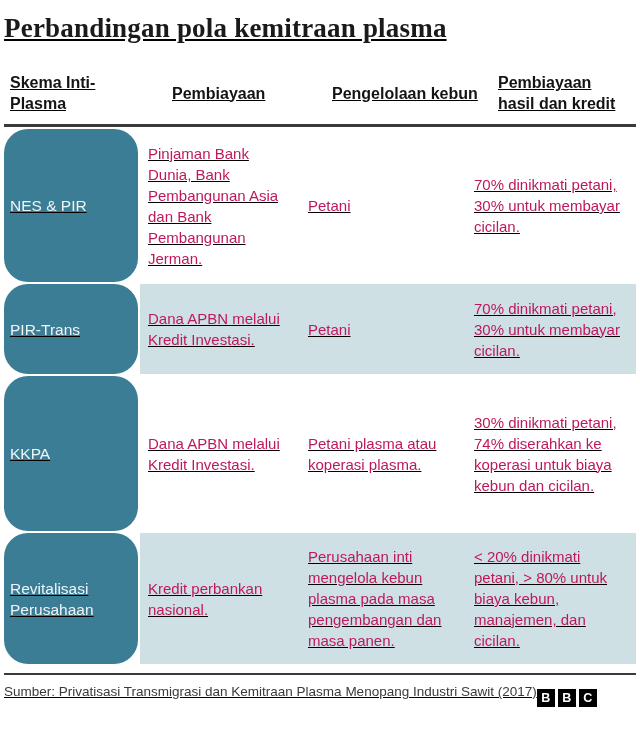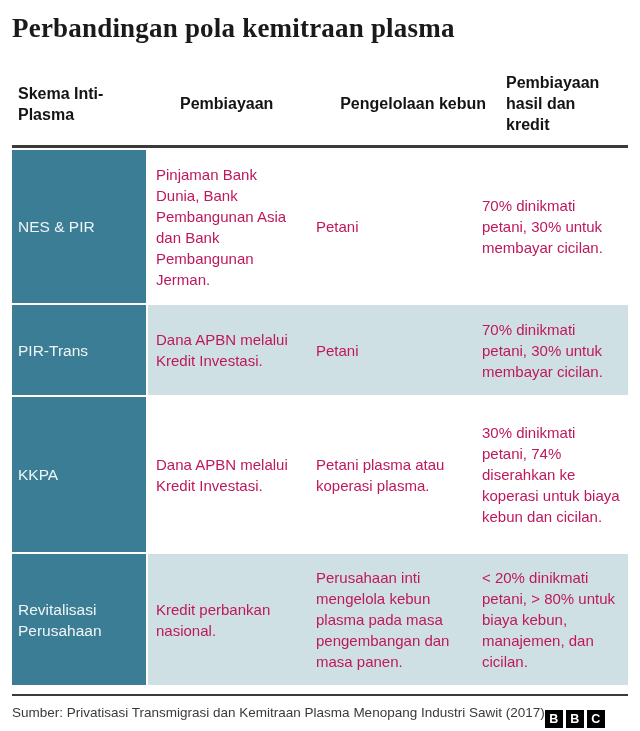--- a/index.html
+++ b/index.html
@@ -2,21 +2,21 @@
 <html><head>
 <meta charset="utf-8">
 <style>
   * { box-sizing: border-box; margin: 0; padding: 0; }
   html, body {
     width: 640px; height: 731px;
     background: #ffffff;
     font-family: "Liberation Sans", sans-serif;
     overflow: hidden;
   }
-  .page { padding: 0 12px; width: 640px; }
+  .page { padding: 0 4px; width: 640px; text-decoration: underline; }
 
   .title {
     font-family: "Liberation Serif", serif;
     font-weight: bold;
     font-size: 27px;
     line-height: 32px;
     color: #1a1a1a;
     margin-top: 12px;
     letter-spacing: 0.2px;
   }
@@ -35,21 +35,21 @@
   
   .hrow { margin-top: 28px; align-items: center; gap: 24px; }
   .hcell {
     font-weight: bold;
     font-size: 16px;
     line-height: 21px;
     color: #141414;
   }
   .keycol.hcell { padding-left: 6px; padding-right: 10px; }
   .hcell.c2 { padding-left: 8px; padding-right: 10px; }
-  .hcell.c3 { padding-left: 6px; padding-right: 14px; text-align: right; }
+  .hcell.c3 { padding-left: 6px; padding-right: 14px; }
   .hcell.c4 { padding-left: 6px; padding-right: 8px; }
 
   .divider-top { margin-top: 10px; height: 3px; background: #3a3a3a; }
 
   
   .rows { margin-top: 2px; display: flex; flex-direction: column; gap: 2px; }
   .cell {
     font-size: 15px;
     line-height: 21px;
     color: #be185d;
@@ -57,20 +57,21 @@
     padding-bottom: 12px;
   }
   .keycol.cell {
     background: #3c7d96;
     color: #eef5f7;
     display: flex;
     align-items: center;
     padding-left: 6px;
     padding-right: 10px;
     font-size: 15.5px;
+    border-radius: 24px;
   }
   .cell.c2 { padding-left: 8px; padding-right: 8px; }
   .cell.c3 { padding-left: 6px; padding-right: 12px; }
   .cell.c4 { padding-left: 6px; padding-right: 8px; }
   .row.alt .bodycols { background: #cfe0e5; }
   .row-1 { min-height: 153px; }
   .row-2 { min-height: 90px; }
   .row-3 { min-height: 155px; }
   .row-4 { min-height: 131px; }
 

